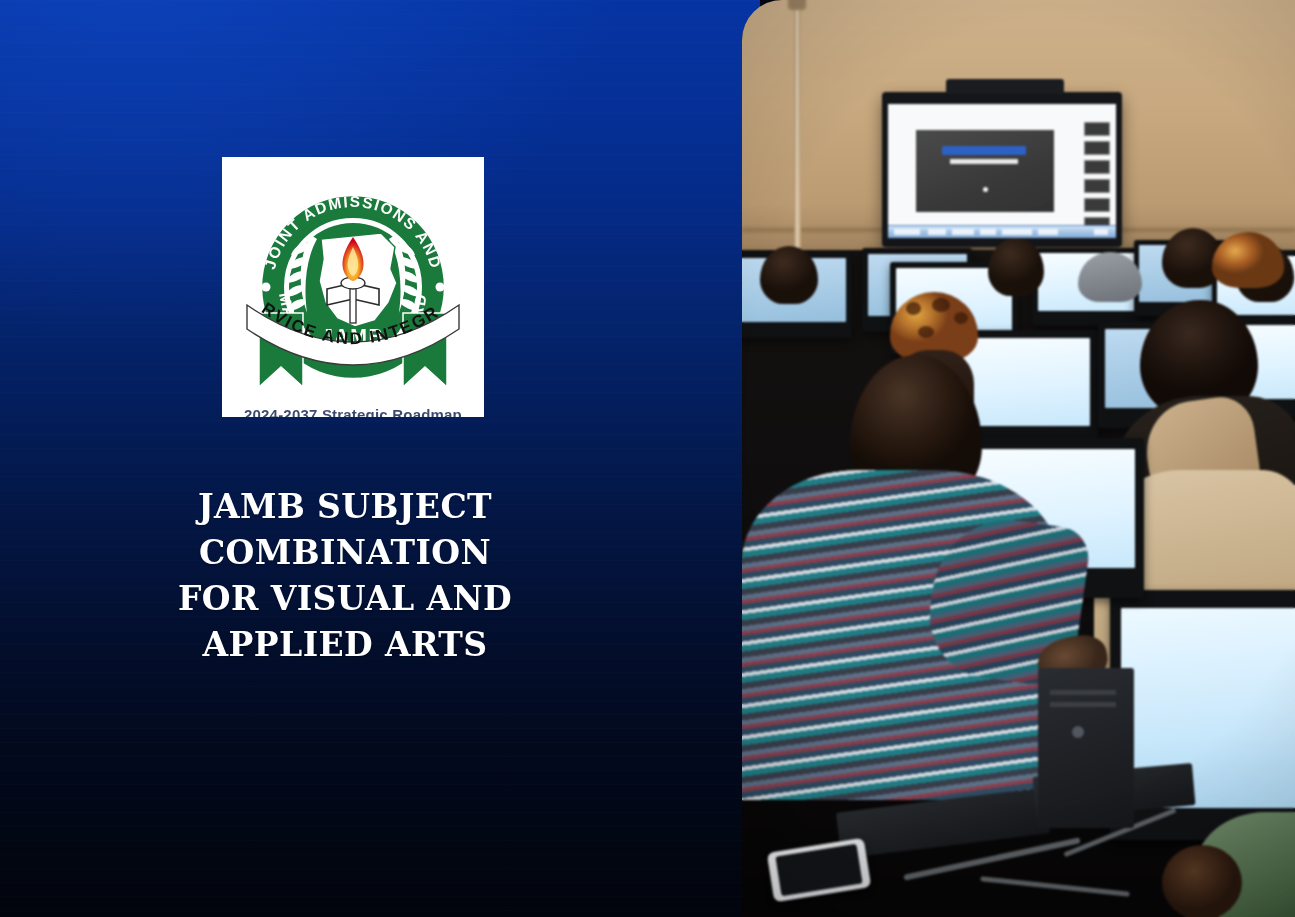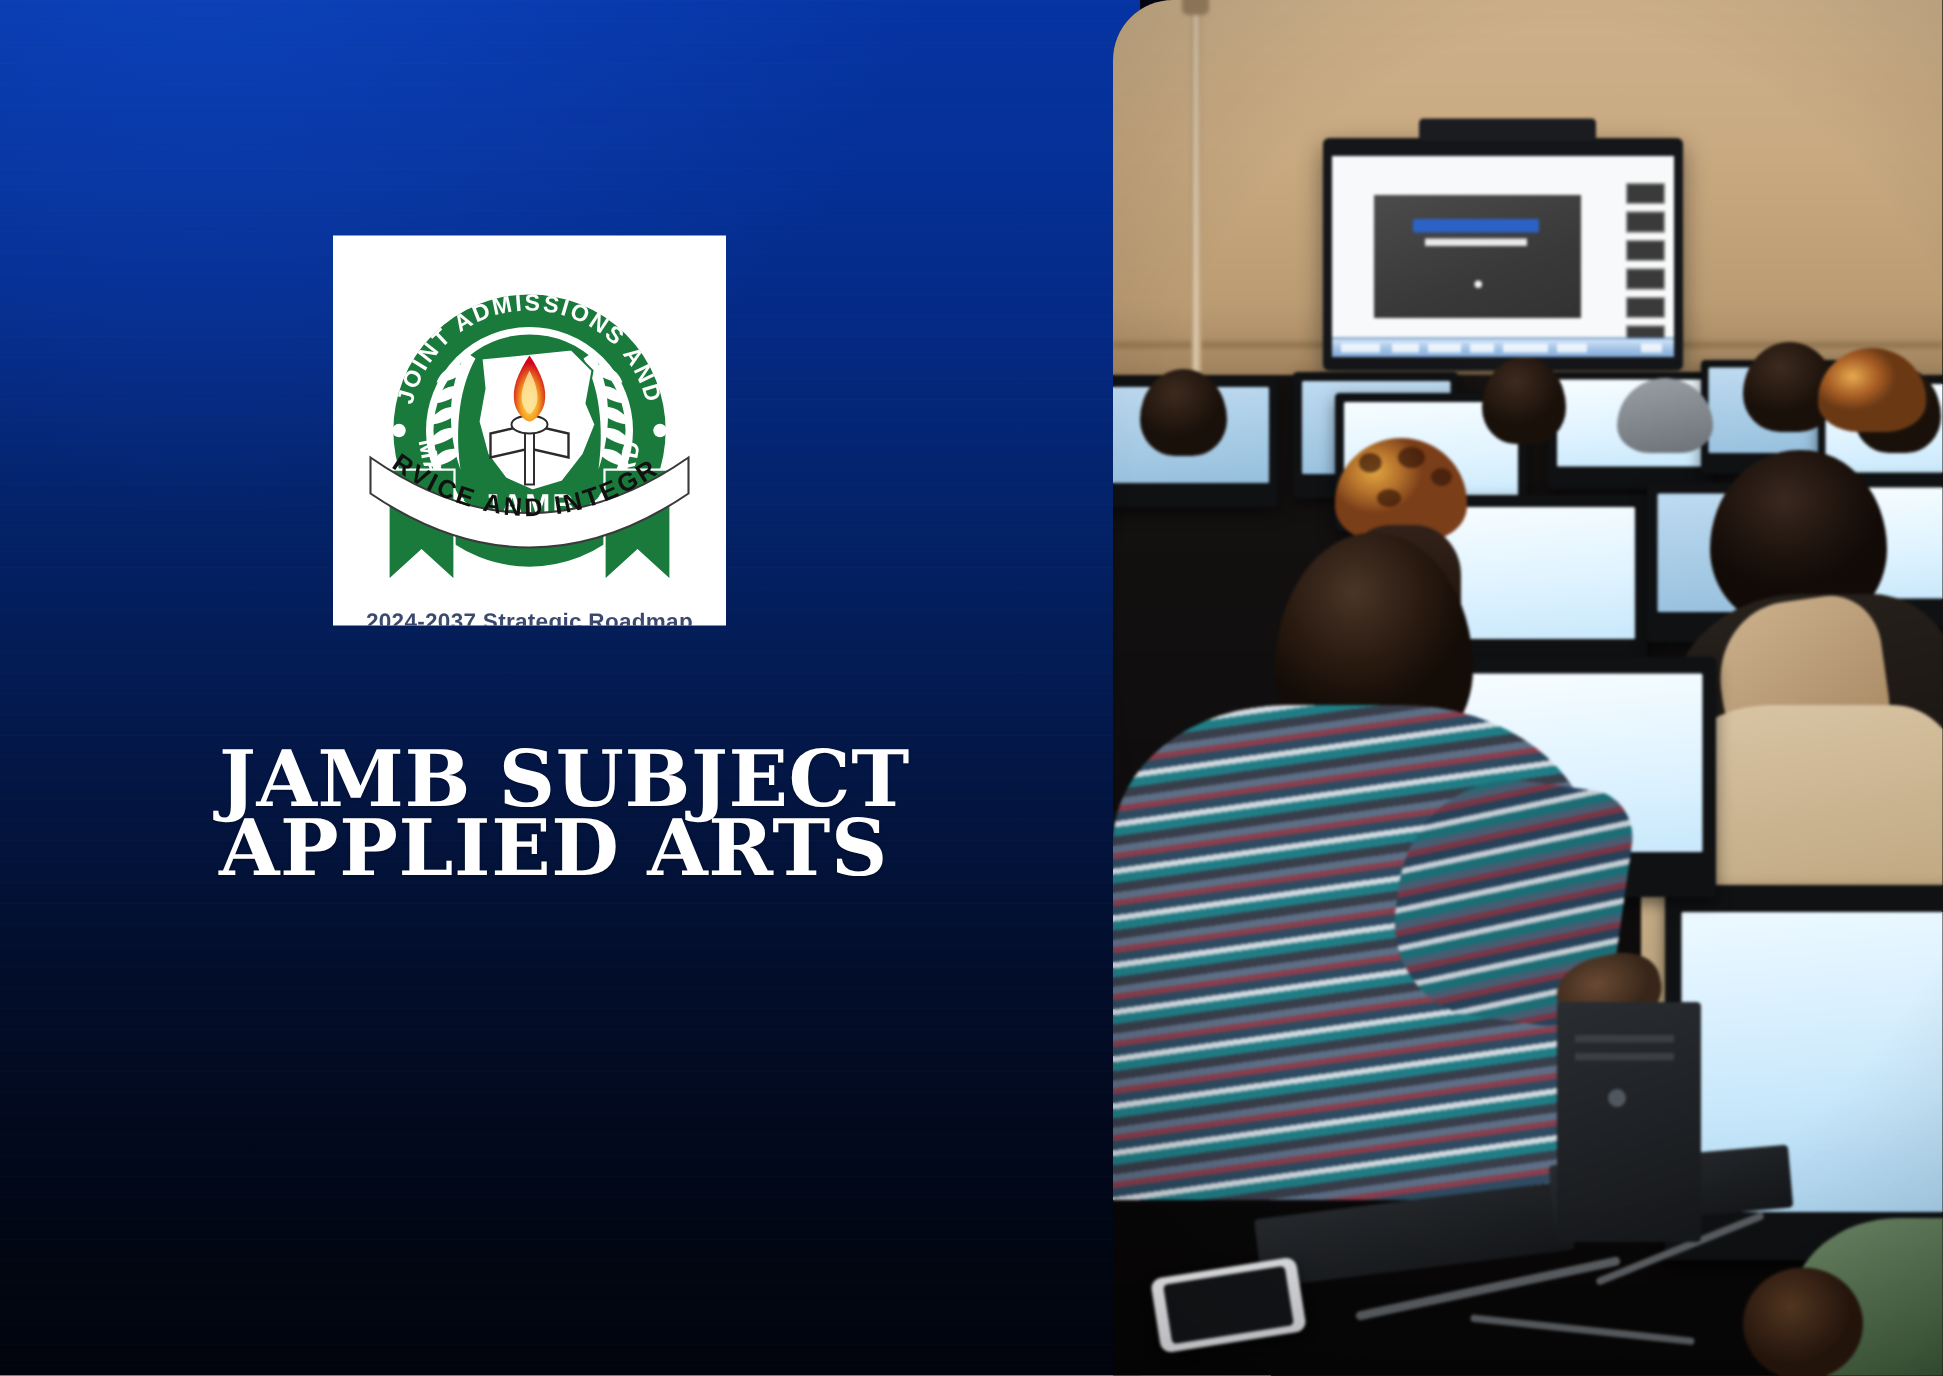--- a/index.html
+++ b/index.html
@@ -88,29 +88,29 @@
     font-weight: 700;
     color: #1b2a56;
     white-space: nowrap;
     letter-spacing: .2px;
     opacity: .85;
   }
 
   
   .poster-title {
     position: absolute;
-    left: 146px;
+    left: 130px;
     top: 462px;
     width: 430px;
     z-index: 4;
     text-align: center;
     color: #ffffff;
     font-family: "DejaVu Serif", "Liberation Serif", serif;
     font-weight: 700;
-    font-size: 52px;
+    font-size: 33px;
     line-height: 46px;
     letter-spacing: .4px;
     text-shadow: 0 1px 2px rgba(0,0,0,0.35);
   }
   .poster-title .tl {
     display: block;
     white-space: nowrap;
   }
 
   
@@ -507,20 +507,22 @@
         <text font-family="Liberation Sans, sans-serif" font-size="17" font-weight="700" fill="#111111" letter-spacing="2">
           <textPath href="#arcRib" startOffset="50%" text-anchor="middle">SERVICE AND INTEGRITY</textPath>
         </text>
       </svg>
     </div>
     <div class="logo-cut-text">2024-2037 Strategic Roadmap</div>
   </div>
 
   <h1 class="poster-title">
     <span class="tl">JAMB SUBJECT</span>
+    <span class="tl">COMBINATION</span>
+    <span class="tl">FOR VISUAL AND</span>
     <span class="tl">APPLIED ARTS</span>
   </h1>
 
   <div class="photo-panel" aria-label="Candidates seated at desktop computers in a JAMB CBT examination hall with a wall-mounted display at the front">
     <div class="photo-inner">
 
       <div class="wall"></div>
       <div class="wall-seam"></div>
       <div class="wall-pipe"></div>
       <div class="wall-pipe-cap"></div>

